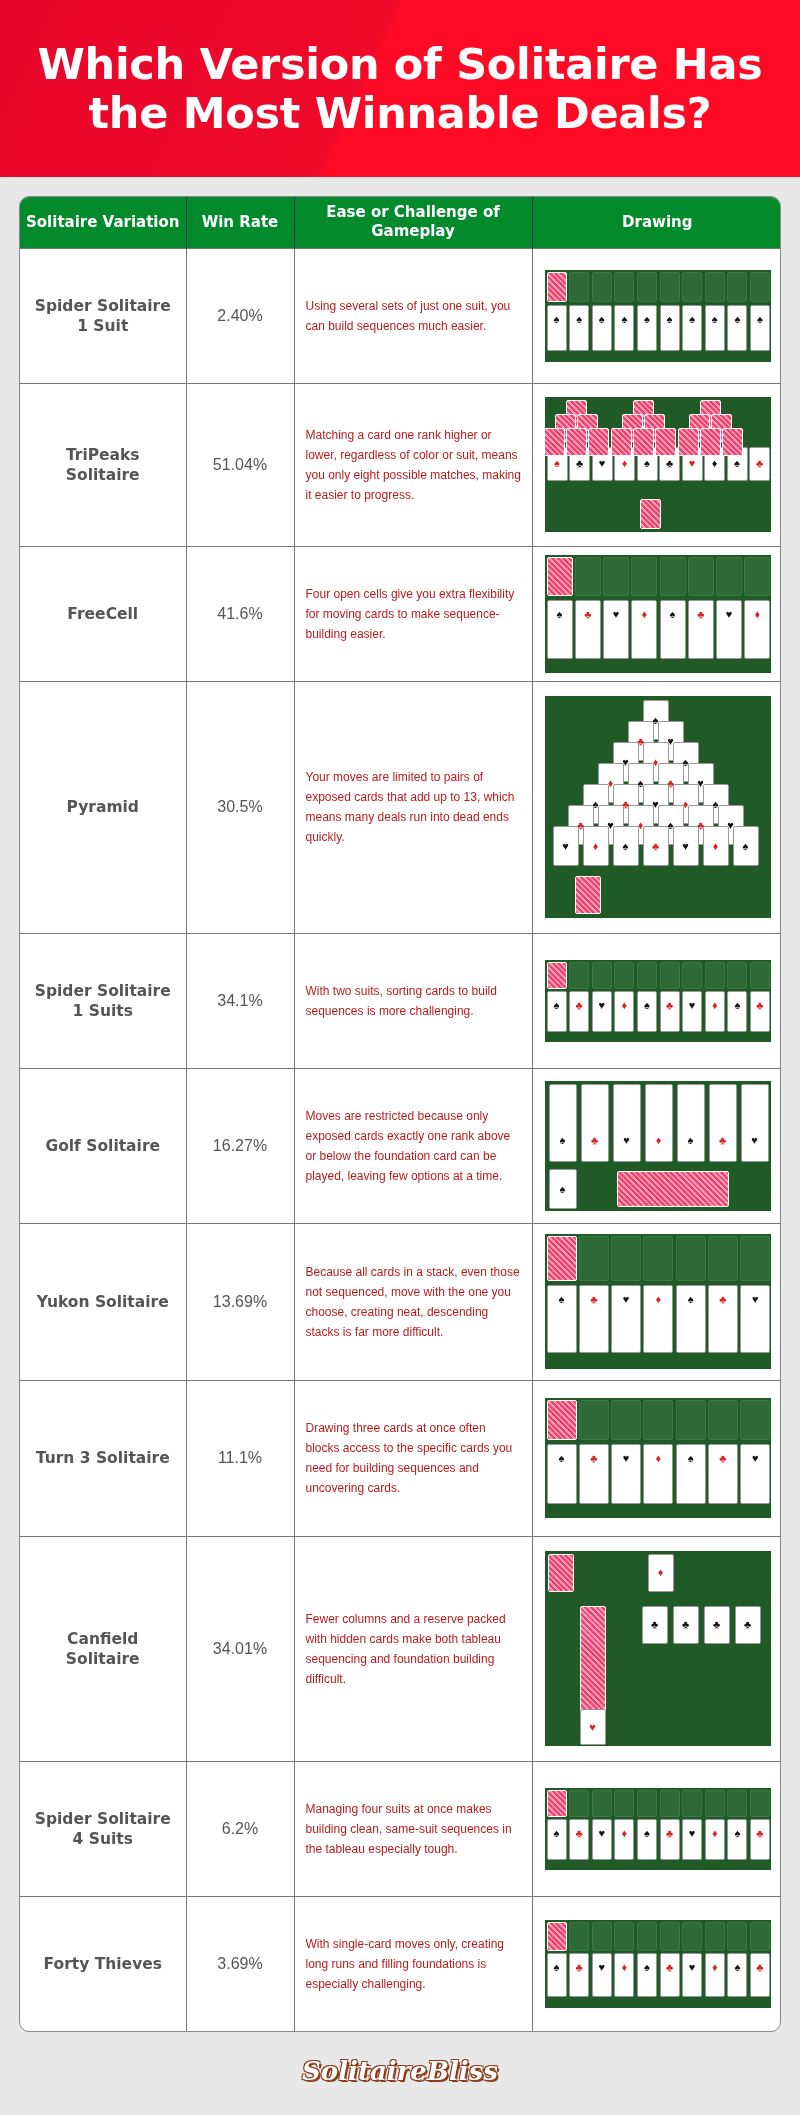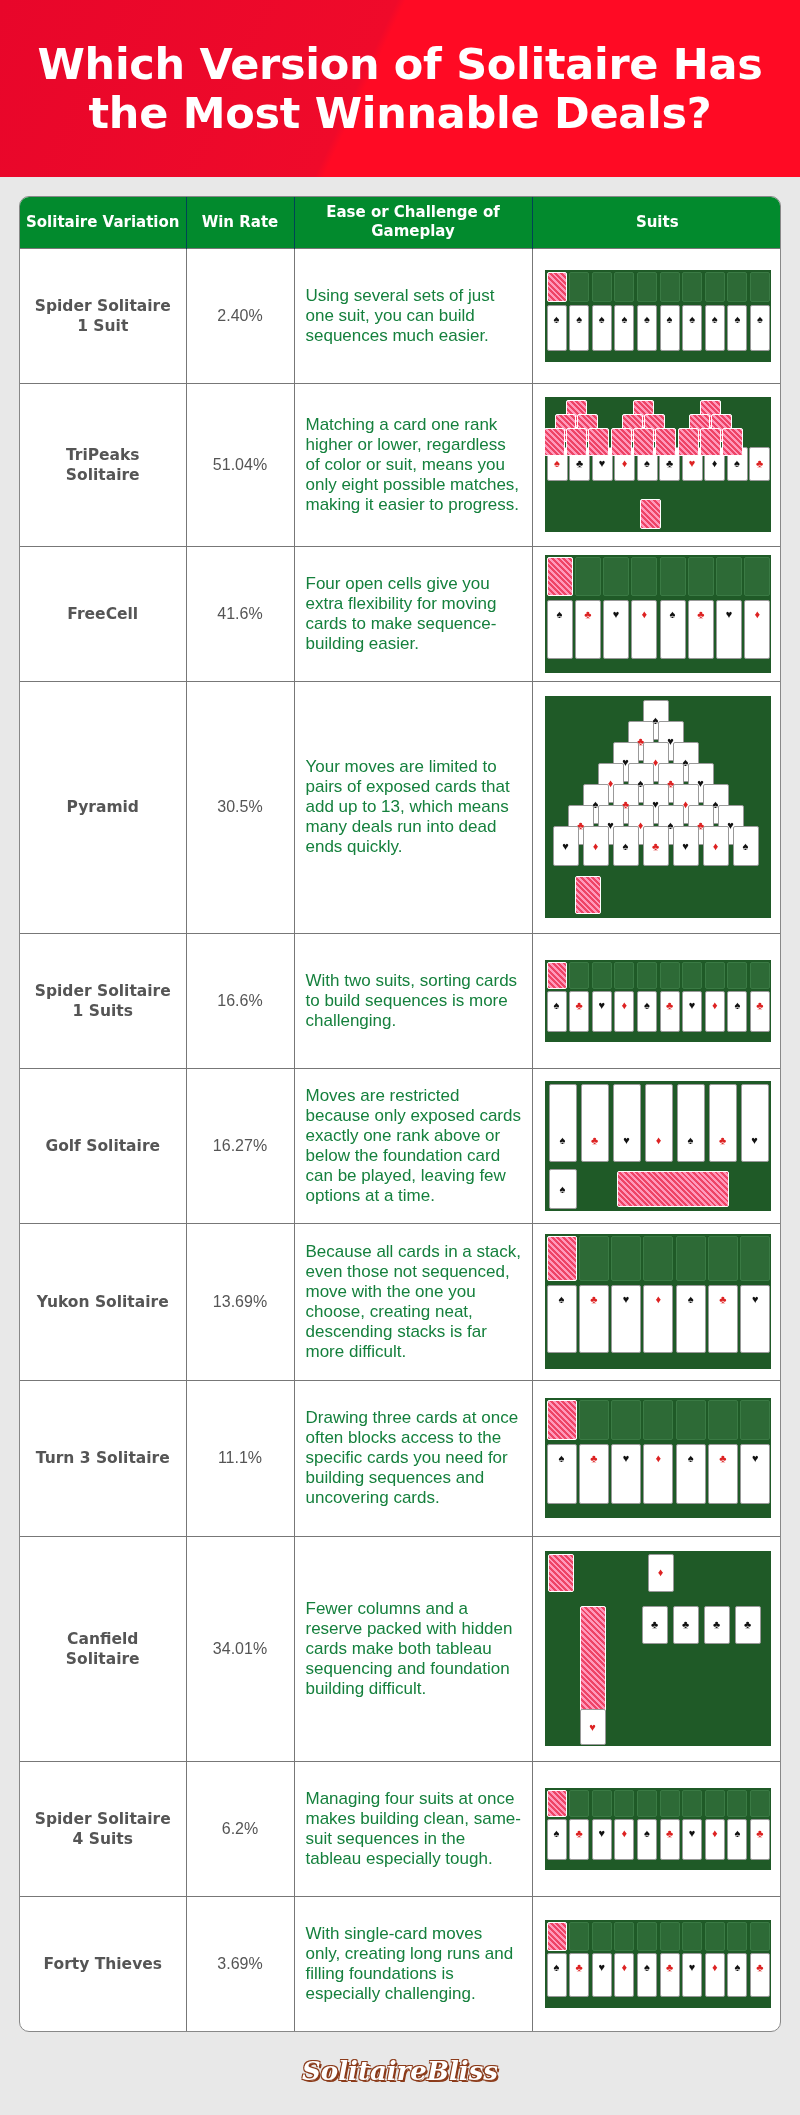--- a/index.html
+++ b/index.html
@@ -7,21 +7,21 @@
   .banner { height: 177px; background: linear-gradient(115deg, #e8062a 0%, #ef0a2a 45%, #ff0a24 46%, #ff0a24 100%); display: flex; align-items: center; justify-content: center; }
   .banner h1 { color: #fff; font-family: "DejaVu Sans", sans-serif; font-weight: bold; font-size: 43px; line-height: 49px; text-align: center; letter-spacing: -0.3px; }
   .table-wrap { position: absolute; left: 19px; top: 196px; width: 762px; background: #fff; border: 1px solid #888; border-radius: 10px; overflow: hidden; }
   table { border-collapse: collapse; width: 100%; table-layout: fixed; padding-left: 9px; }
   th { background: #028a2d; color: #fff; font-family: "DejaVu Sans", sans-serif; font-weight: bold; font-size: 15px; line-height: 19px; height: 51px; border-right: 1px solid #045; text-align: center; padding: 0 4px; }
   th:last-child { border-right: none; }
   td { border-right: 1px solid #777; border-top: 1px solid #777; vertical-align: middle; }
   td:last-child { border-right: none; }
   td.name { font-family: "DejaVu Sans", sans-serif; font-weight: bold; font-size: 15.5px; line-height: 20px; text-align: center; color: #555; padding: 0 8px; }
   td.rate { font-size: 16px; text-align: center; color: #555; }
-  td.desc { font-size: 17px; line-height: 20px; color: #15803d; padding: 0 10px 0 11px; }
+  td.desc { font-size: 12px; line-height: 20px; color: #b91c1c; padding: 0 10px 0 11px; }
   td.layout { padding: 0 11px 0 12px; }
   .board { background: #1f5a27; position: relative; overflow: hidden; }
   .board .card { position: absolute; background: #fff; border: 1px solid #999; border-radius: 2px; font-size: 11px; line-height: 1; text-align: center; }
   .board .back { position: absolute; background: repeating-linear-gradient(45deg,#e46 0 2px,#f9b 2px 4px); border: 1px solid #fff; border-radius: 2px; }
   .board .slot { position: absolute; background: #2d6a36; border: 1px solid #3a7a44; border-radius: 2px; }
   .red { color: #d22; } .blk { color: #111; }
   .logo { position: absolute; top: 2056px; left: 0; width: 800px; text-align: center; font-family: "DejaVu Serif", serif; font-style: italic; font-weight: bold; font-size: 26px; color: #fff; text-shadow: 2px 2px 0 #8b3b1a, -1px -1px 0 #8b3b1a, 1px -1px 0 #8b3b1a, -1px 1px 0 #8b3b1a; }
 </style>
 </head>
 <body>
@@ -36,21 +36,21 @@
         <col style="width:166px">
         <col style="width:108px">
         <col style="width:238px">
         <col style="width:250px">
       </colgroup>
     <thead>
       <tr>
         <th>Solitaire Variation</th>
         <th>Win Rate</th>
         <th>Ease or Challenge of Gameplay</th>
-        <th>Suits</th>
+        <th>Drawing</th>
       </tr>
     </thead>
     <tbody id="tbody">
         <tr style="height: 135px;">
           <td class="name">Spider Solitaire 1 Suit</td>
           <td class="rate">2.40%</td>
           <td class="desc">Using several sets of just one suit, you can build sequences much easier.</td>
           <td class="layout">
             <div class="board" style="height:92px">
               <div class="back" style="left: 2px; top: 2px; width: 20px; height: 30px;"></div>
@@ -172,21 +172,21 @@
               <div class="card red" style="left: 98px; top: 130px; width: 26px; height: 40px; padding-top: 14px;">♣</div>
               <div class="card blk" style="left: 128px; top: 130px; width: 26px; height: 40px; padding-top: 14px;">♥</div>
               <div class="card red" style="left: 158px; top: 130px; width: 26px; height: 40px; padding-top: 14px;">♦</div>
               <div class="card blk" style="left: 188px; top: 130px; width: 26px; height: 40px; padding-top: 14px;">♠</div>
               <div class="back" style="left: 30px; top: 180px; width: 26px; height: 38px;"></div>
             </div>
           </td>
         </tr>
         <tr style="height: 135px;">
           <td class="name">Spider Solitaire 1 Suits</td>
-          <td class="rate">16.6%</td>
+          <td class="rate">34.1%</td>
           <td class="desc">With two suits, sorting cards to build sequences is more challenging.</td>
           <td class="layout">
             <div class="board" style="height:82px">
               <div class="back" style="left: 2px; top: 2px; width: 20px; height: 27px;"></div>
               <div class="card blk" style="left: 2px; top: 31px; width: 20px; height: 41px; padding-top: 8px;">♠</div>
               <div class="slot" style="left: 24.6px; top: 2px; width: 20px; height: 27px;"></div>
               <div class="card red" style="left: 24.6px; top: 31px; width: 20px; height: 41px; padding-top: 8px;">♣</div>
               <div class="slot" style="left: 47.2px; top: 2px; width: 20px; height: 27px;"></div>
               <div class="card blk" style="left: 47.2px; top: 31px; width: 20px; height: 41px; padding-top: 8px;">♥</div>
               <div class="slot" style="left: 69.8px; top: 2px; width: 20px; height: 27px;"></div>

